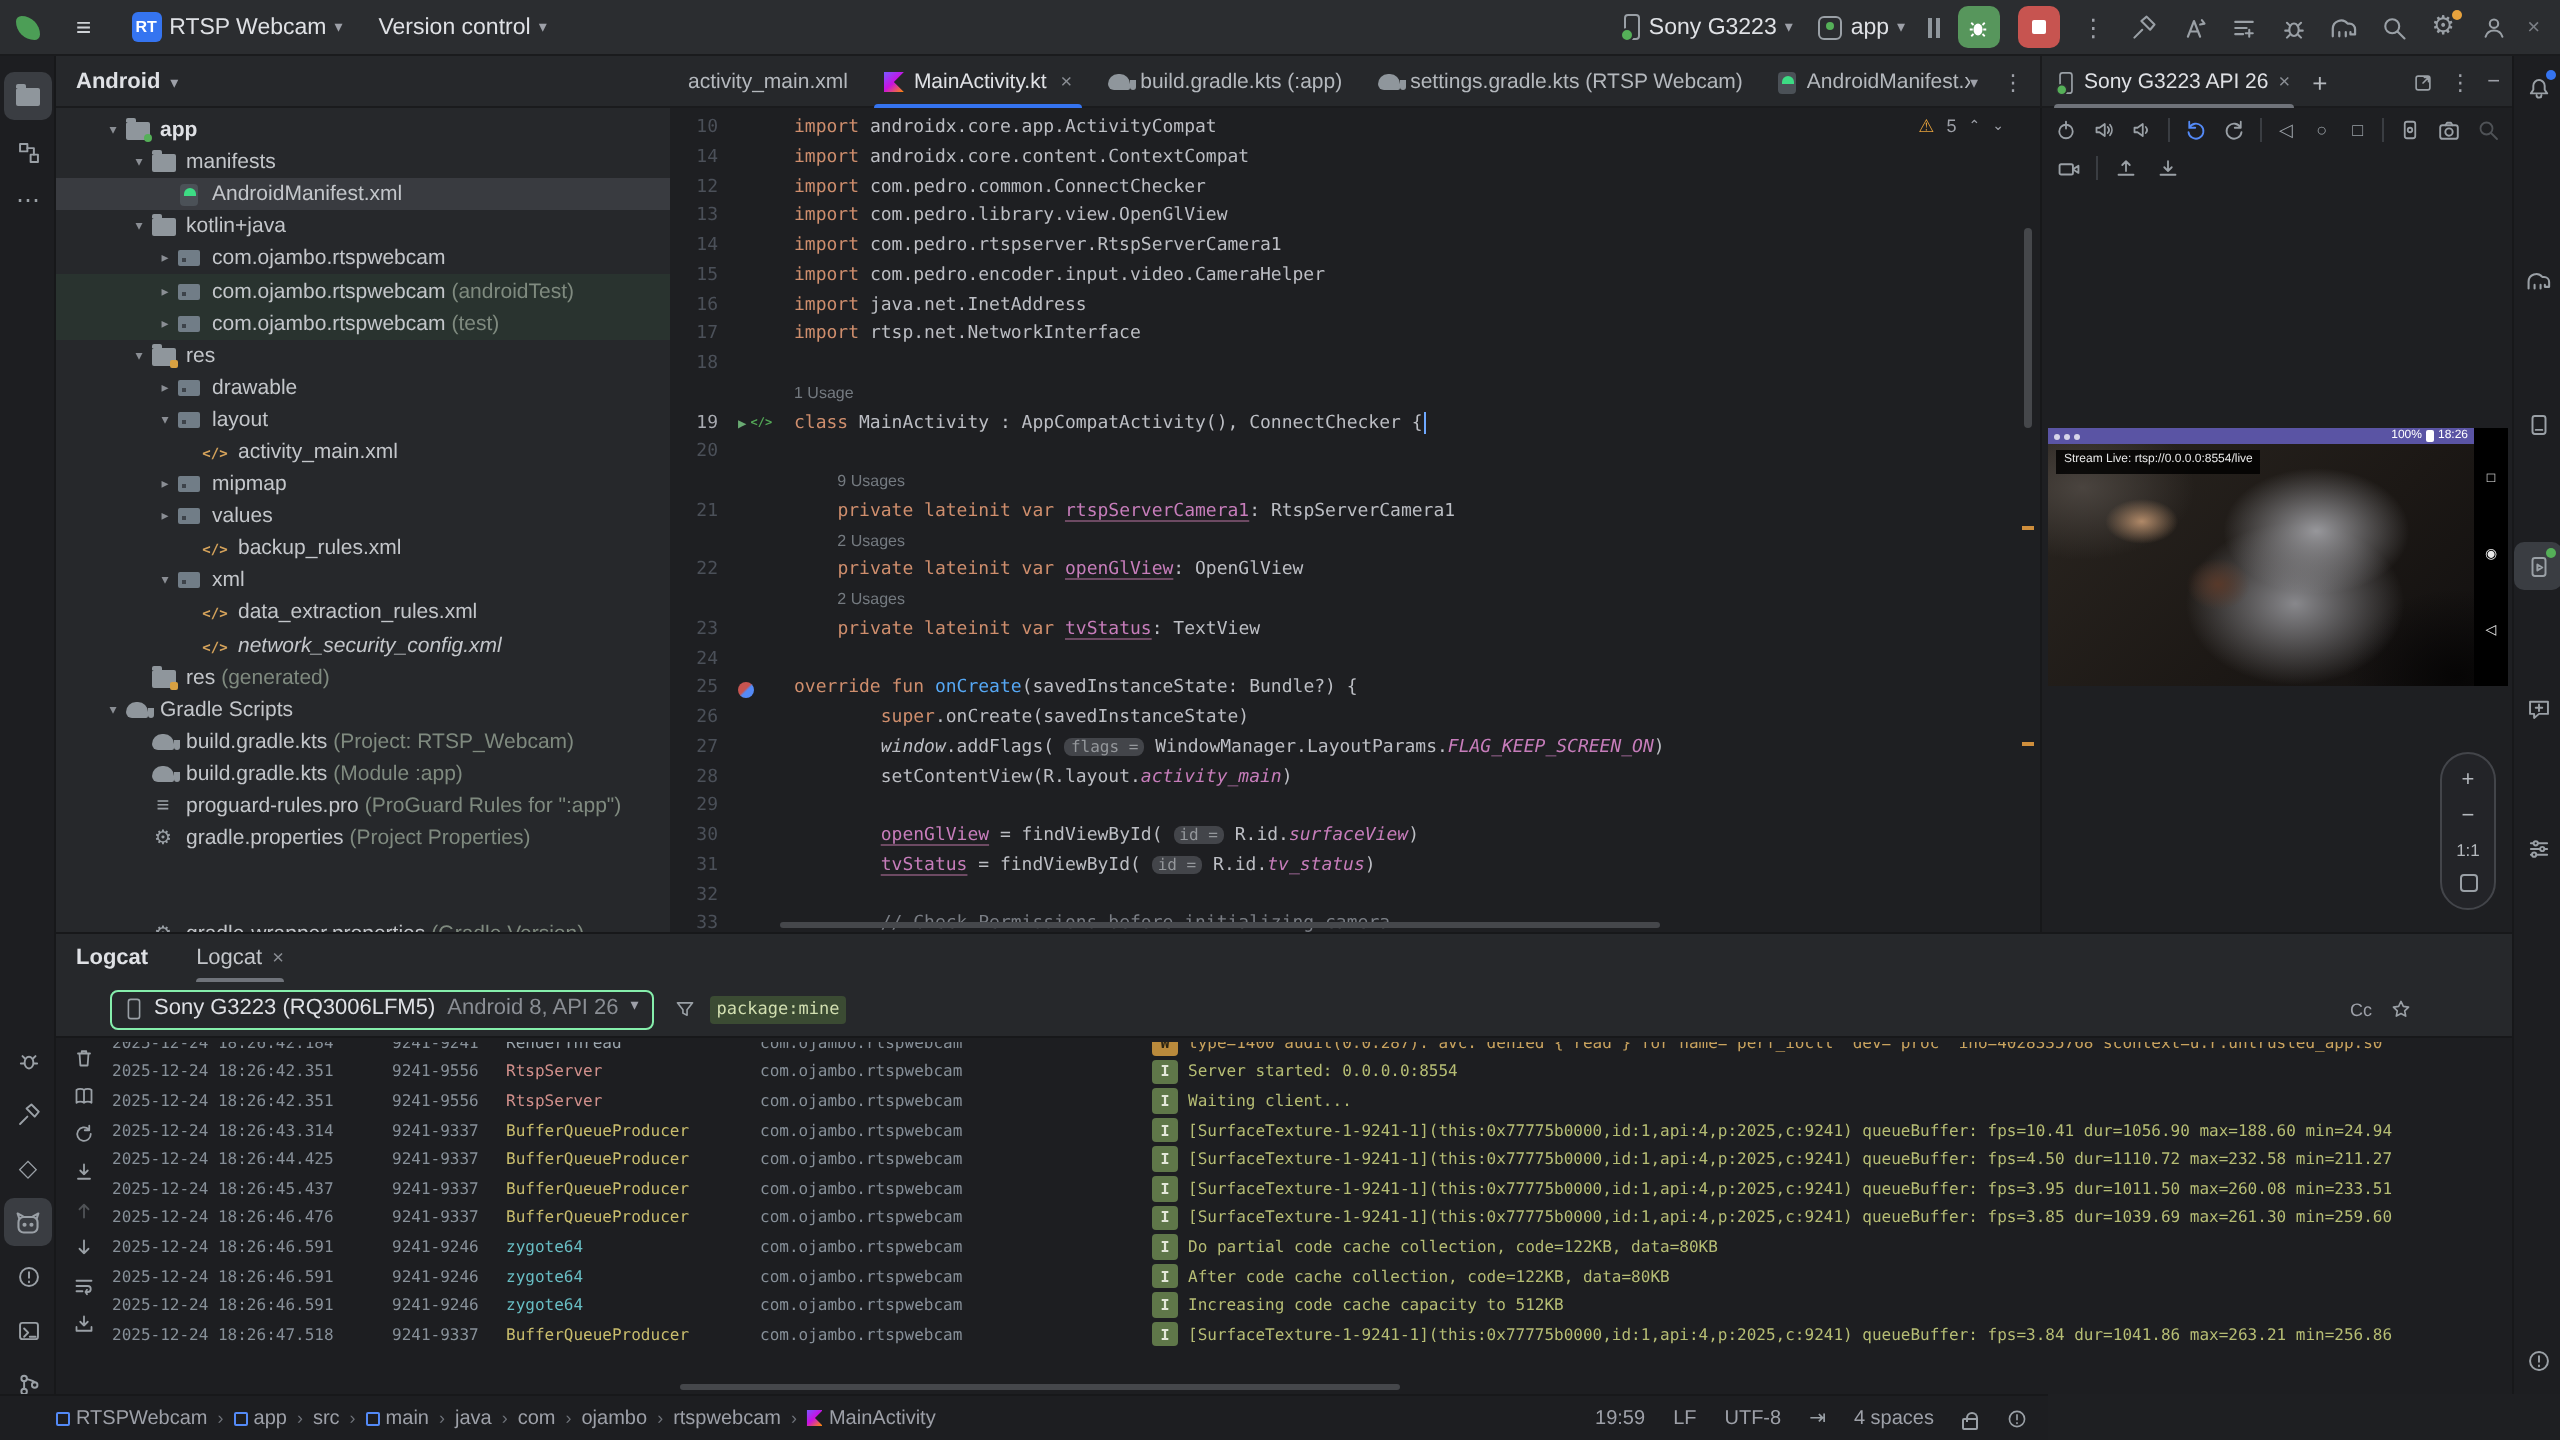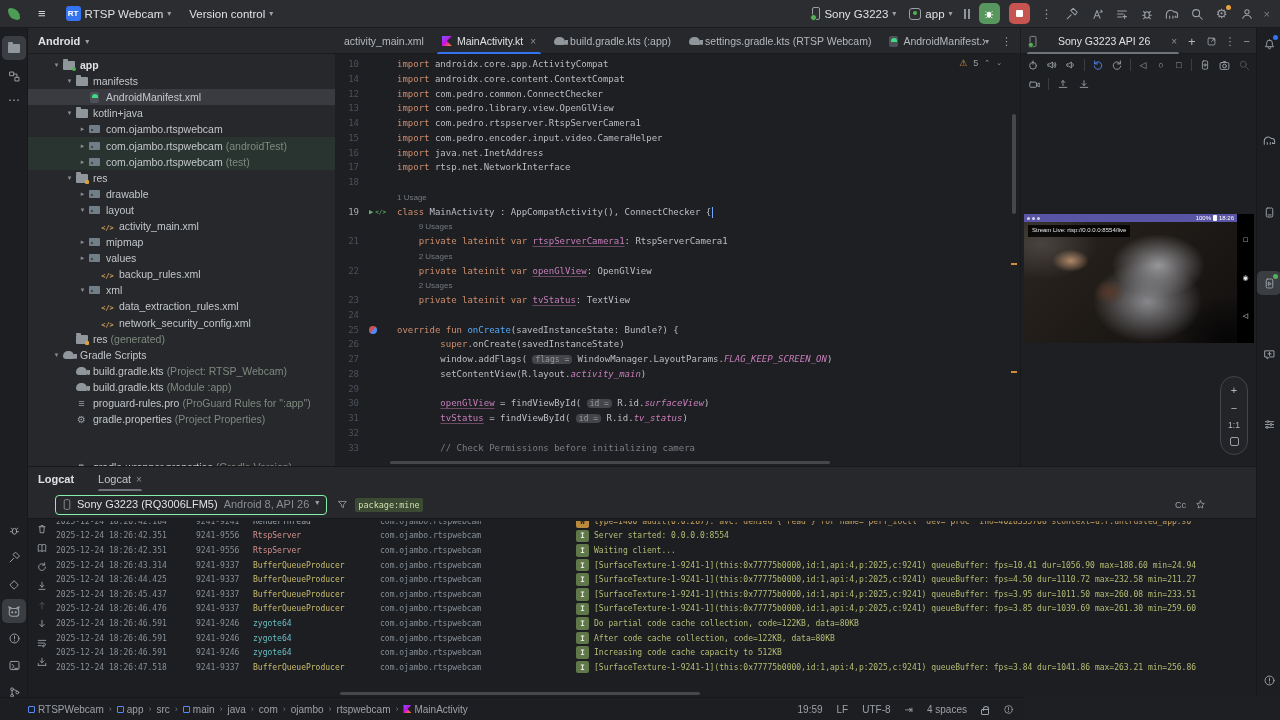--- a/index.html
+++ b/index.html
@@ -39,21 +39,21 @@
 #row2{position:absolute;left:0;top:28px;width:1280px;height:26px;background:#26282b;border-bottom:1px solid #1a1b1d}
 #projsel{position:absolute;left:30px;top:0;width:300px;height:26px;display:flex;align-items:center;gap:5px;padding-left:8px}
 #projsel .plabel{font-weight:bold;color:#dfe1e5}
 #editor-tabs{position:absolute;left:335px;top:0;width:650px;height:26px;display:flex;align-items:stretch;overflow:hidden}
 .etab{display:flex;align-items:center;gap:5px;padding:0 9px;color:#b4b8bd;position:relative;white-space:nowrap;font-size:10.5px}
 .etab.active{color:#dfe1e5}
 .etab.active::after{content:"";position:absolute;left:4px;right:4px;bottom:0;height:2.5px;background:#3574f0;border-radius:2px 2px 0 0}
 .etab .tc{color:#8a8e94;font-size:10px;margin-left:2px}
 #tabbar-end{position:absolute;left:985px;top:0;width:35px;height:26px;display:flex;align-items:center;gap:12px;color:#9da0a8}
 #devtabs{position:absolute;left:1020px;top:0;width:236px;height:26px;display:flex;align-items:center;gap:6px;padding:0 6px;border-left:1px solid #1a1b1d}
-.dtab{display:flex;align-items:center;gap:21px;position:relative;height:100%;padding:0 2px;color:#dfe1e5;font-size:10.5px;white-space:nowrap}
+.dtab{display:flex;align-items:center;gap:5px;position:relative;height:100%;padding:0 2px;color:#dfe1e5;font-size:10.5px;white-space:nowrap}
 .dtab::after{content:"";position:absolute;left:0;right:0;bottom:0;height:2px;background:#6f737a;border-radius:2px 2px 0 0}
 .plusbtn{color:#b4b8bd;font-size:13px;padding:0 3px}
 #devtabs .endicons{margin-left:auto;display:flex;align-items:center;gap:8px;color:#9da0a8}
 
 
 #lstripe{position:absolute;left:0;top:28px;width:28px;height:669px;background:#1d1e21;border-right:1px solid #17181a}
 #rstripe{position:absolute;left:1256px;top:28px;width:24px;height:669px;background:#1d1e21;border-left:1px solid #17181a}
 .stripeico{position:absolute;left:2px;width:24px;height:24px;display:flex;align-items:center;justify-content:center;border-radius:5px}
 #rstripe .stripeico{left:0}
 .stripeico.sel{background:#3a3d42}
@@ -100,21 +100,21 @@
 .grun{color:#6aab73;font-size:7px}
 .gcode{color:#54a857;font:bold 6px "DejaVu Sans Mono",monospace}
 .govr{width:8px;height:8px;border-radius:50%;background:linear-gradient(135deg,#c75450 45%,#548af7 55%)}
 .ltext{white-space:pre}
 .tk-kw{color:#cf8e6d}
 .tk-pl{color:#bcbec4}
 .tk-fn{color:#56a8f5}
 .tk-prop{color:#c77dbb;text-decoration:underline;text-decoration-color:#6d4a63;text-underline-offset:2px}
 .tk-propit{color:#c77dbb;font-style:italic;text-decoration-color:#6d4a63;text-underline-offset:2px}
 .tk-const{color:#c77dbb;font-style:italic}
-.tk-it{color:#bcbec4;}
+.tk-it{color:#bcbec4;font-style:italic}
 .tk-cm{color:#7a7e85}
 .tk-chip{background:#43454a;color:#95989c;border-radius:4px;padding:0 3px;font-size:8px}
 .hint{color:#747a80;font-size:8px;font-family:"Liberation Sans",sans-serif}
 .caret{display:inline-block;width:1px;height:11px;background:#6ea8ff;vertical-align:middle;margin-left:1px}
 #inspections{position:absolute;right:18px;top:4px;display:flex;align-items:center;gap:6px;color:#9da0a8;font-size:9px}
 #inspections .warnico{color:#e8a33d;font-size:9px}
 #escroll{position:absolute;right:2px;top:0;width:8px;height:100%}
 #escroll .thumb{position:absolute;left:2px;top:60px;width:4px;height:100px;background:#45474b;border-radius:2px}
 .smark{position:absolute;right:1px;width:6px;height:2px;background:#cf8e3c}
 #ehscroll{position:absolute;left:55px;bottom:2px;width:440px;height:3px;background:#45474b;border-radius:2px}
@@ -495,21 +495,21 @@
         </span>
         <span class="tlab">xml</span>
       </div>
       <div class="trow" style="padding-left: 62px;">
         <span class="arr"></span>
         <span class="tic">
           <span class="ic-xml"></span>
         </span>
         <span class="tlab">data_extraction_rules.xml</span>
       </div>
-      <div class="trow" style="padding-left: 62px;">
+      <div class="trow" style="padding-left: 62px; font-style: italic;">
         <span class="arr"></span>
         <span class="tic">
           <span class="ic-xml"></span>
         </span>
         <span class="tlab">network_security_config.xml</span>
       </div>
       <div class="trow" style="padding-left: 36px;">
         <span class="arr"></span>
         <span class="tic">
           <span class="ic-folder-res"></span>
@@ -580,20 +580,21 @@
         <div class="cl"><span class="lnum">14</span><span class="lgut"></span><span class="ltext"><span class="tk-kw">import </span><span class="tk-pl">androidx.core.content.ContextCompat</span></span></div>
         <div class="cl"><span class="lnum">12</span><span class="lgut"></span><span class="ltext"><span class="tk-kw">import </span><span class="tk-pl">com.pedro.common.ConnectChecker</span></span></div>
         <div class="cl"><span class="lnum">13</span><span class="lgut"></span><span class="ltext"><span class="tk-kw">import </span><span class="tk-pl">com.pedro.library.view.OpenGlView</span></span></div>
         <div class="cl"><span class="lnum">14</span><span class="lgut"></span><span class="ltext"><span class="tk-kw">import </span><span class="tk-pl">com.pedro.rtspserver.RtspServerCamera1</span></span></div>
         <div class="cl"><span class="lnum">15</span><span class="lgut"></span><span class="ltext"><span class="tk-kw">import </span><span class="tk-pl">com.pedro.encoder.input.video.CameraHelper</span></span></div>
         <div class="cl"><span class="lnum">16</span><span class="lgut"></span><span class="ltext"><span class="tk-kw">import </span><span class="tk-pl">java.net.InetAddress</span></span></div>
         <div class="cl"><span class="lnum">17</span><span class="lgut"></span><span class="ltext"><span class="tk-kw">import </span><span class="tk-pl">rtsp.net.NetworkInterface</span></span></div>
         <div class="cl"><span class="lnum">18</span><span class="lgut"></span><span class="ltext"></span></div>
         <div class="cl"><span class="lnum"></span><span class="lgut"></span><span class="ltext"><span class="hint" style="margin-left: 0px;">1 Usage</span></span></div>
         <div class="cl"><span class="lnum cur">19</span><span class="lgut"><span class="grun">▶</span><span class="gcode">&lt;/&gt;</span></span><span class="ltext"><span class="tk-kw">class </span><span class="tk-pl">MainActivity : AppCompatActivity(), ConnectChecker {</span><span class="caret"></span></span></div>
+        <div class="cl"><span class="lnum">20</span><span class="lgut"></span><span class="ltext"></span></div>
         <div class="cl"><span class="lnum"></span><span class="lgut"></span><span class="ltext"><span class="hint" style="margin-left: 21.68px; margin-top: 12px;">9 Usages</span></span></div>
         <div class="cl"><span class="lnum">21</span><span class="lgut"></span><span class="ltext"><span class="tk-pl">    </span><span class="tk-kw">private lateinit var </span><span class="tk-prop">rtspServerCamera1</span><span class="tk-pl">: RtspServerCamera1</span></span></div>
         <div class="cl"><span class="lnum"></span><span class="lgut"></span><span class="ltext"><span class="hint" style="margin-left: 21.68px;">2 Usages</span></span></div>
         <div class="cl"><span class="lnum">22</span><span class="lgut"></span><span class="ltext"><span class="tk-pl">    </span><span class="tk-kw">private lateinit var </span><span class="tk-prop">openGlView</span><span class="tk-pl">: OpenGlView</span></span></div>
         <div class="cl"><span class="lnum"></span><span class="lgut"></span><span class="ltext"><span class="hint" style="margin-left: 21.68px;">2 Usages</span></span></div>
         <div class="cl"><span class="lnum">23</span><span class="lgut"></span><span class="ltext"><span class="tk-pl">    </span><span class="tk-kw">private lateinit var </span><span class="tk-prop">tvStatus</span><span class="tk-pl">: TextView</span></span></div>
         <div class="cl"><span class="lnum">24</span><span class="lgut"></span><span class="ltext"></span></div>
         <div class="cl"><span class="lnum">25</span><span class="lgut"><span class="govr"></span></span><span class="ltext"><span class="tk-kw">override fun </span><span class="tk-fn">onCreate</span><span class="tk-pl">(savedInstanceState: Bundle?) {</span></span></div>
         <div class="cl"><span class="lnum">26</span><span class="lgut"></span><span class="ltext"><span class="tk-pl">        </span><span class="tk-kw">super</span><span class="tk-pl">.onCreate(savedInstanceState)</span></span></div>
         <div class="cl"><span class="lnum">27</span><span class="lgut"></span><span class="ltext"><span class="tk-pl">        </span><span class="tk-it">window</span><span class="tk-pl">.addFlags( </span><span class="tk-chip">flags =</span><span class="tk-pl"> WindowManager.LayoutParams.</span><span class="tk-const">FLAG_KEEP_SCREEN_ON</span><span class="tk-pl">)</span></span></div>

